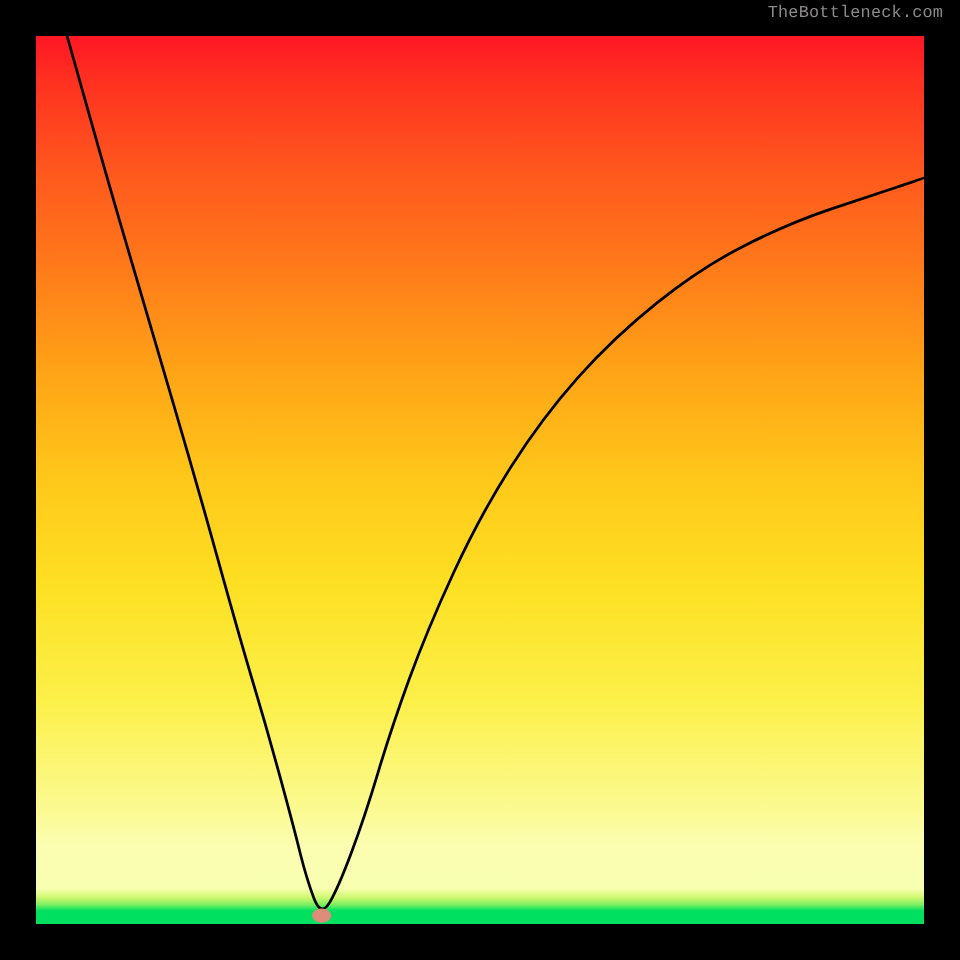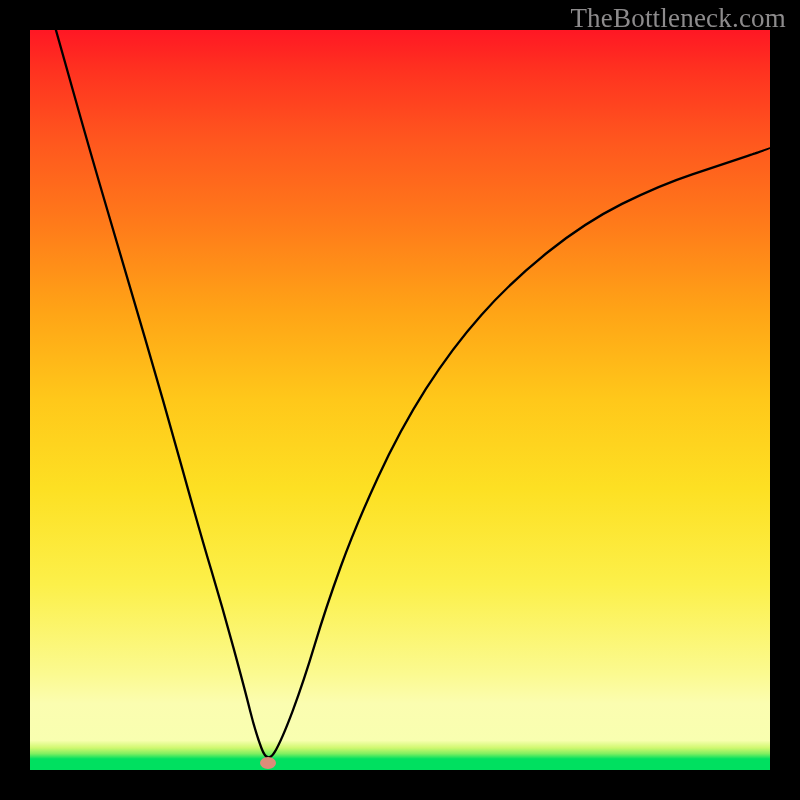--- a/index.html
+++ b/index.html
@@ -52,22 +52,22 @@
     position: absolute;
     width: 16px;
     height: 12px;
     background: #dd8d79;
     border-radius: 50%;
   }
   .watermark {
     position: absolute;
     top: 3px;
     right: 14px;
-    font-family: Liberation Serif, serif;
-    font-size: 27px;
+    font-family: Liberation Mono, monospace;
+    font-size: 14px;
     color: #8d8b8c;
     letter-spacing: 0.2px;
   }
 </style>
 </head>
 <body>
 
 <div class="frame">
   <div class="plot-area">
     <svg class="curve-svg" viewBox="0 0 740 740" preserveAspectRatio="none">

